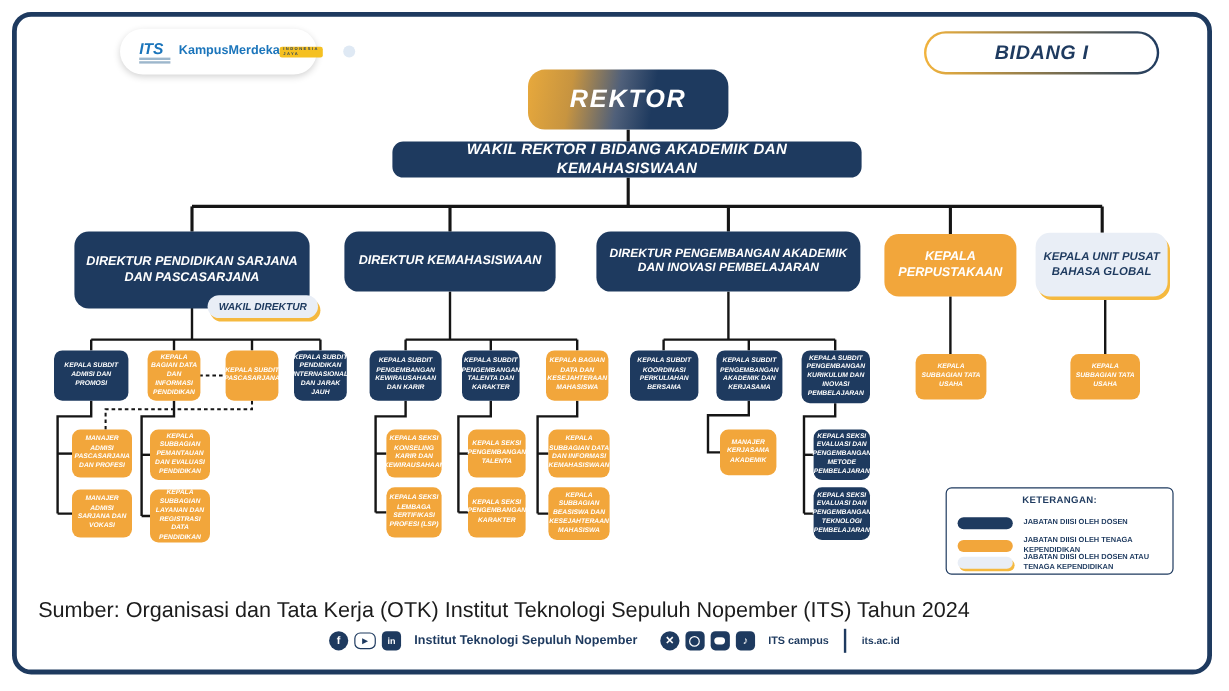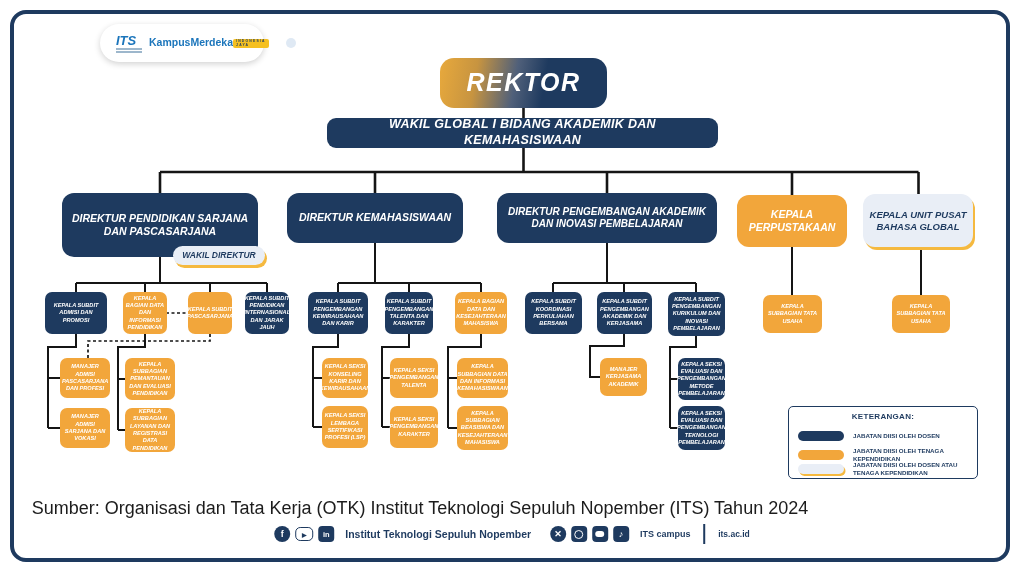--- a/index.html
+++ b/index.html
@@ -8,21 +8,21 @@
   .frame{position:absolute;left:10px;top:10px;width:1000px;height:552px;
          border:4.5px solid #1E3A5F;border-radius:16px;box-sizing:border-box;z-index:1;}
   svg.wires{position:absolute;left:0;top:0;z-index:2;}
   .node{position:absolute;display:flex;align-items:center;justify-content:center;text-align:center;
         font-style:italic;font-weight:bold;border-radius:8px;box-sizing:border-box;padding:2px;z-index:3;
         line-height:1.25;}
   .navy{background:#1E3A5F;color:#fff;}
   .yellow{background:#F2A63B;color:#fff;}
   .light{background:#E9EEF6;color:#1E3A5F;box-shadow:2px 3px 0 #F5B93F;}
   .rektor{background:linear-gradient(100deg,#E8A93C 0%,#C79440 22%,#50607A 45%,#1E3A5F 62%);
-          color:#fff;font-size:25px;letter-spacing:1.5px;border-radius:14px;}
+          color:#fff;font-size:21px;letter-spacing:1.5px;border-radius:14px;}
   .lv1{font-size:12.5px;border-radius:9px;letter-spacing:.3px;}
   .lv2{font-size:10.5px;border-radius:12px;}
   .small{font-size:5.6px;border-radius:7px;line-height:1.3;}
   .wakil{font-size:8.5px;border-radius:10px;}
   
   .logo-pill{position:absolute;left:100px;top:24px;width:164px;height:38px;background:#fff;border-radius:19px;
              box-shadow:0 2px 6px rgba(0,0,0,.18);z-index:5;display:flex;align-items:center;gap:7px;padding-left:9px;box-sizing:border-box;}
   .its-word{display:flex;flex-direction:column;line-height:1;justify-content:space-between;}
   .its-word b{color:#1B75BB;font-size:13px;font-style:italic;}
   .its-word i{display:block;width:26px;height:1.5px;background:#9db7cc;margin-top:1.5px;}
@@ -138,23 +138,26 @@
         <i></i>
     </span>
     <span class="km">
       <span class="t">Kampus</span>
       <span class="t">Merdeka</span>
       <span class="bar">INDONESIA JAYA</span>
     </span>
     <span class="badge-round"></span>
   </div>
 
+  <div class="bidang-pill">
+    <div class="bidang-inner">BIDANG I</div>
+  </div>
 
   <div class="node rektor" style="left:440px;top:58px;width:167px;height:50px">REKTOR</div>
-  <div class="node navy lv1" style="left:327px;top:118px;width:391px;height:30px">WAKIL GLOBAL I BIDANG AKADEMIK DAN KEMAHASISWAAN</div>
+  <div class="node navy lv1" style="left:327px;top:118px;width:391px;height:30px">WAKIL REKTOR I BIDANG AKADEMIK DAN KEMAHASISWAAN</div>
 
   <div class="node navy lv2" style="left:62px;top:193px;width:196px;height:64px">DIREKTUR PENDIDIKAN SARJANA DAN PASCASARJANA</div>
   <div class="node light wakil" style="left:173px;top:246px;width:92px;height:19px">WAKIL DIREKTUR</div>
   <div class="node navy lv2" style="left:497px;top:193px;width:220px;height:50px;font-size:10px">DIREKTUR PENGEMBANGAN AKADEMIK DAN INOVASI PEMBELAJARAN</div>
   <div class="node navy lv2" style="left:287px;top:193px;width:176px;height:50px">DIREKTUR KEMAHASISWAAN</div>
   <div class="node yellow lv2" style="left:737px;top:195px;width:110px;height:52px">KEPALA PERPUSTAKAAN</div>
   <div class="node light lv2" style="left:863px;top:194px;width:110px;height:53px;font-size:9.5px">KEPALA UNIT PUSAT BAHASA GLOBAL</div>
 
   <div class="node navy small" style="left:45px;top:292px;width:62px;height:42px">KEPALA SUBDIT ADMISI DAN PROMOSI</div>
   <div class="node yellow small" style="left:123px;top:292px;width:44px;height:42px">KEPALA BAGIAN DATA DAN INFORMASI PENDIDIKAN</div>

